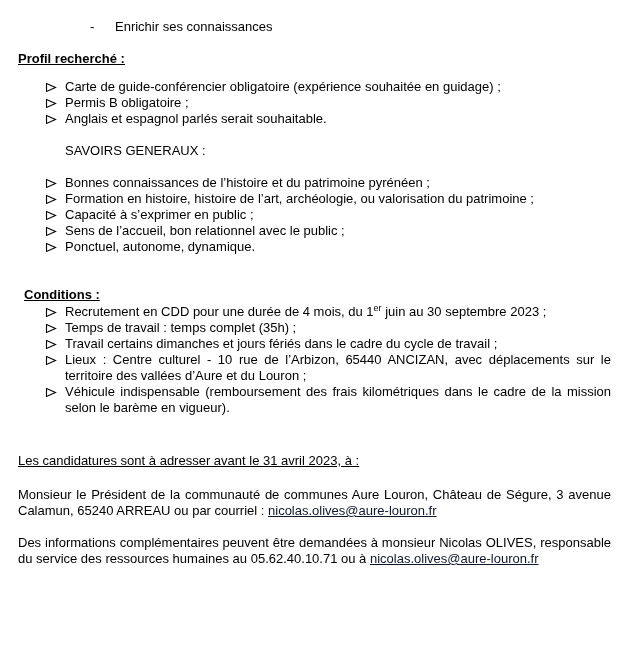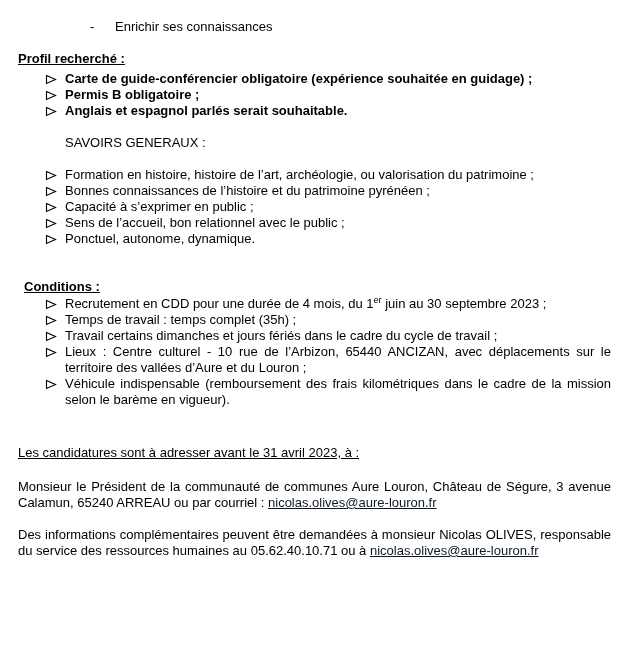--- a/index.html
+++ b/index.html
@@ -49,21 +49,21 @@
     margin-left: 27px;
     padding-top: 3px;
   }
   .bullet-marker svg {
     display: block;
   }
   .bullet-text {
     flex: 1;
     text-align: justify;
   }
-  .group-gap-20 { margin-top: 4px; font-weight: bold; }
+  .group-gap-20 { margin-top: 12px; }
   .group-gap-16 { margin-top: 16px; }
   .group-gap-32 { margin-top: 32px; margin-left: 6px; }
   .group-gap-37 { margin-top: 37px; }
   .group-gap-1  { margin-top: 1px; }
   .subheading {
     margin-left: 47px;
     margin-top: 16px;
   }
   .para {
     text-align: justify;
@@ -124,29 +124,29 @@
 
   <div class="subheading">SAVOIRS GENERAUX :</div>
 
   <div class="group-gap-16">
     <div class="bullet-row">
       <span class="bullet-marker">
           <svg width="12" height="11" viewBox="0 0 12 11">
             <path d="M1.5 1.5 L10.5 5.5 L1.5 9.5 Z" fill="#ffffff" stroke="#000000" stroke-width="1.1"></path>
           </svg>
         </span>
+      <span class="bullet-text">Bonnes connaissances de l’histoire et du patrimoine pyrénéen ;</span>
+    </div>
+    <div class="bullet-row">
+      <span class="bullet-marker">
+          <svg width="12" height="11" viewBox="0 0 12 11">
+            <path d="M1.5 1.5 L10.5 5.5 L1.5 9.5 Z" fill="#ffffff" stroke="#000000" stroke-width="1.1"></path>
+          </svg>
+        </span>
       <span class="bullet-text">Formation en histoire, histoire de l’art, archéologie, ou valorisation du patrimoine ;</span>
-    </div>
-    <div class="bullet-row">
-      <span class="bullet-marker">
-          <svg width="12" height="11" viewBox="0 0 12 11">
-            <path d="M1.5 1.5 L10.5 5.5 L1.5 9.5 Z" fill="#ffffff" stroke="#000000" stroke-width="1.1"></path>
-          </svg>
-        </span>
-      <span class="bullet-text">Bonnes connaissances de l’histoire et du patrimoine pyrénéen ;</span>
     </div>
     <div class="bullet-row">
       <span class="bullet-marker">
           <svg width="12" height="11" viewBox="0 0 12 11">
             <path d="M1.5 1.5 L10.5 5.5 L1.5 9.5 Z" fill="#ffffff" stroke="#000000" stroke-width="1.1"></path>
           </svg>
         </span>
       <span class="bullet-text">Capacité à s’exprimer en public ;</span>
     </div>
     <div class="bullet-row">

